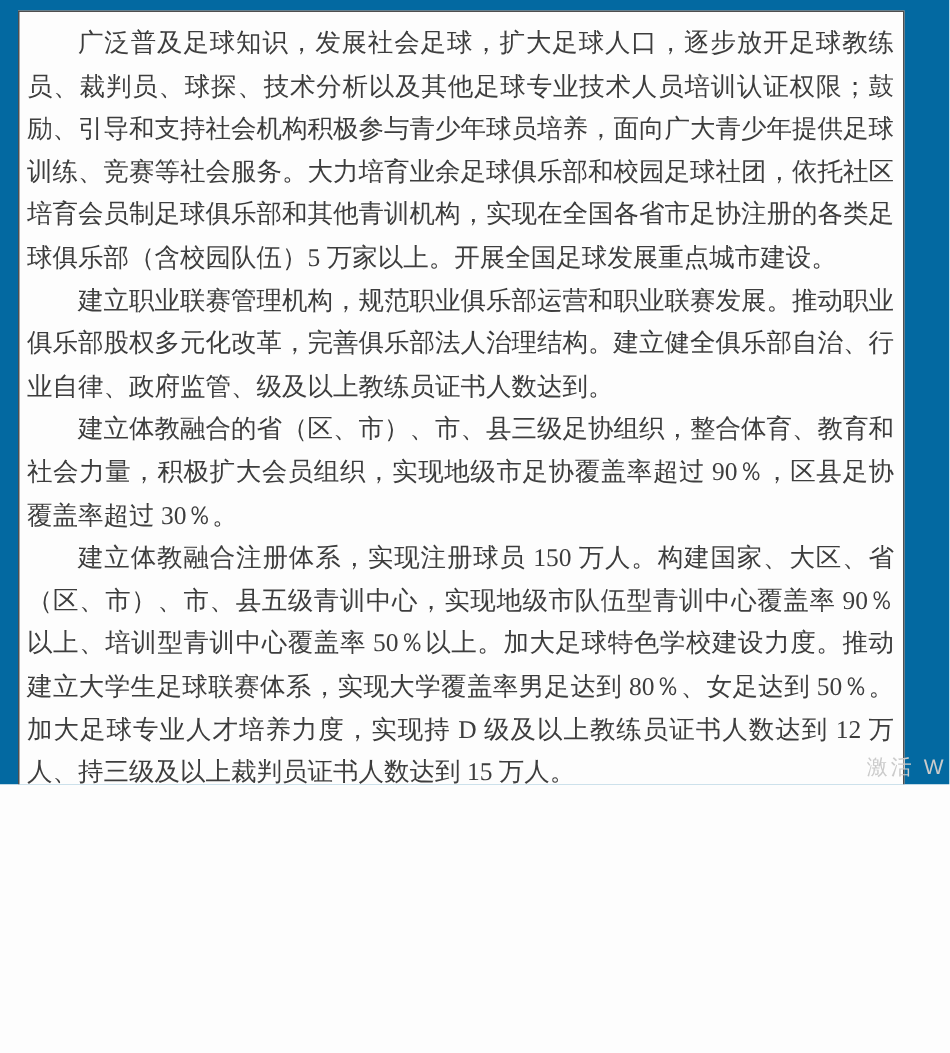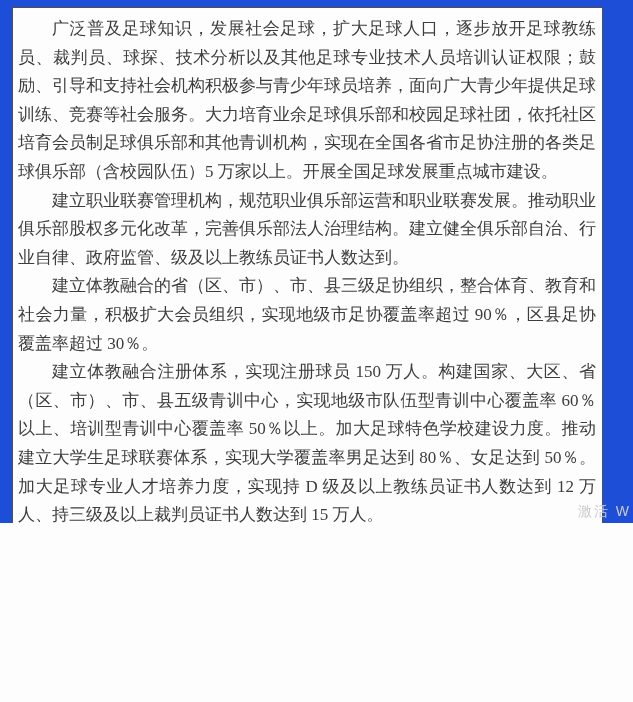--- a/index.html
+++ b/index.html
@@ -4,21 +4,21 @@
 <style>
   html, body {
     margin: 0;
     padding: 0;
     background: #fdfdfd;
   }
   .page {
     position: relative;
     width: 633px;
     height: 523px;
-    background: #1d4ed8;
+    background: #0369a1;
     overflow: hidden;
   }
   .frame {
     position: absolute;
     left: 12px;
     top: 7px;
     width: 591px;
     height: 710px; 
     border: 1px solid #4f4f4f;
     box-sizing: border-box;
@@ -50,17 +50,17 @@
 </style>
 </head>
 <body>
 
 <div class="page">
   <div class="frame">
     <div class="content" id="paragraphs">
         <p>广泛普及足球知识，发展社会足球，扩大足球人口，逐步放开足球教练员、裁判员、球探、技术分析以及其他足球专业技术人员培训认证权限；鼓励、引导和支持社会机构积极参与青少年球员培养，面向广大青少年提供足球训练、竞赛等社会服务。大力培育业余足球俱乐部和校园足球社团，依托社区培育会员制足球俱乐部和其他青训机构，实现在全国各省市足协注册的各类足球俱乐部（含校园队伍）5 万家以上。开展全国足球发展重点城市建设。</p>
         <p>建立职业联赛管理机构，规范职业俱乐部运营和职业联赛发展。推动职业俱乐部股权多元化改革，完善俱乐部法人治理结构。建立健全俱乐部自治、行业自律、政府监管、级及以上教练员证书人数达到。</p>
         <p>建立体教融合的省（区、市）、市、县三级足协组织，整合体育、教育和社会力量，积极扩大会员组织，实现地级市足协覆盖率超过 90％，区县足协覆盖率超过 30％。</p>
-        <p>建立体教融合注册体系，实现注册球员 150 万人。构建国家、大区、省（区、市）、市、县五级青训中心，实现地级市队伍型青训中心覆盖率 60％以上、培训型青训中心覆盖率 50％以上。加大足球特色学校建设力度。推动建立大学生足球联赛体系，实现大学覆盖率男足达到 80％、女足达到 50％。加大足球专业人才培养力度，实现持 D 级及以上教练员证书人数达到 12 万人、持三级及以上裁判员证书人数达到 15 万人。</p>
+        <p>建立体教融合注册体系，实现注册球员 150 万人。构建国家、大区、省（区、市）、市、县五级青训中心，实现地级市队伍型青训中心覆盖率 90％以上、培训型青训中心覆盖率 50％以上。加大足球特色学校建设力度。推动建立大学生足球联赛体系，实现大学覆盖率男足达到 80％、女足达到 50％。加大足球专业人才培养力度，实现持 D 级及以上教练员证书人数达到 12 万人、持三级及以上裁判员证书人数达到 15 万人。</p>
       </div>
   </div>
   <div class="watermark">激活 W</div>
 </div>
 
 </body></html>

